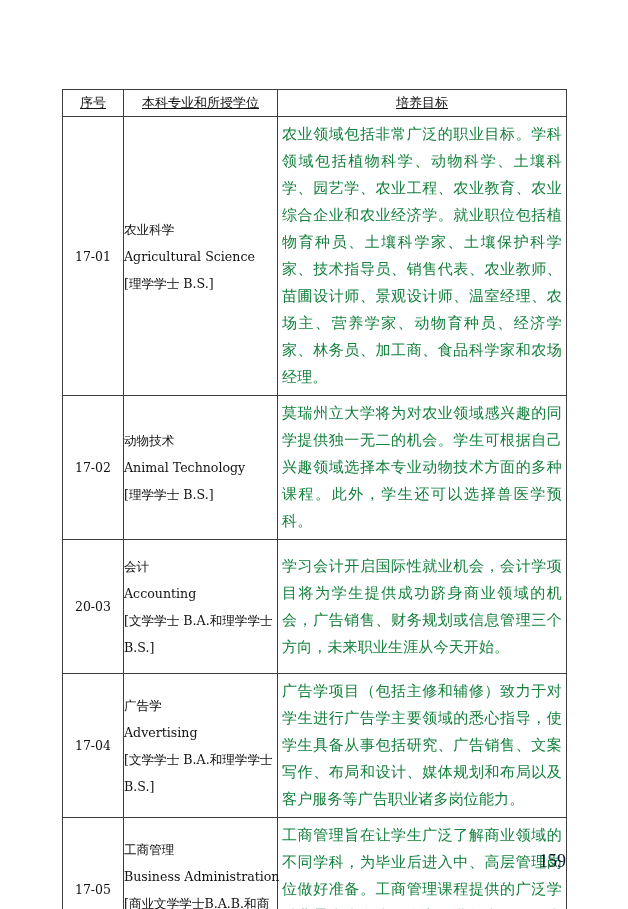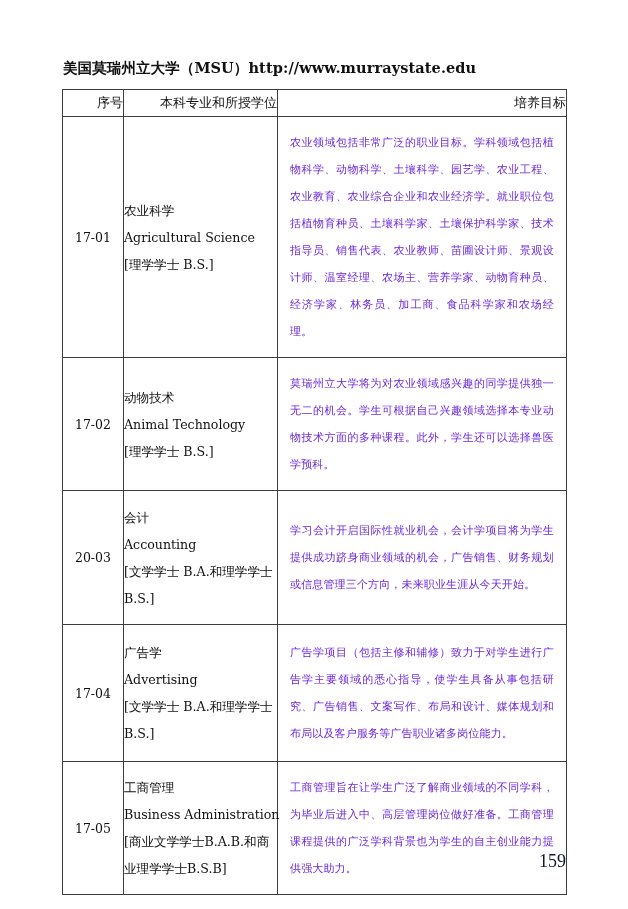--- a/index.html
+++ b/index.html
@@ -49,27 +49,28 @@
     border: 1px solid #3d3d3d;
     vertical-align: middle;
     padding: 0;
   }
 
   col.c-no    { width: 61px; }
   col.c-major { width: 154px; }
   col.c-goal  { width: 289px; }
 
   .hdr-cell {
-    text-align: right;
+    text-align: center;
     font-weight: normal;
     font-size: 13px;
     height: 26px;
     line-height: 26px;
     font-family: "DejaVu Serif", "Liberation Serif", serif;
     color: #111;
+    text-decoration: underline;
   }
 
   .no-cell {
     text-align: center;
     font-size: 12.5px;
     padding-left: 4px;
     font-family: "DejaVu Serif", "Liberation Serif", serif;
     color: #111;
     vertical-align: middle;
   }
@@ -90,44 +91,43 @@
   }
   .major-cell .line.wrapline {
     white-space: normal;
   }
 
   .goal-cell {
     padding: 5px 2px 5px 4px;
     vertical-align: top;
   }
   .goal-cell p {
-    margin: 12px;
-    font-size: 11px;
+    margin: 4px;
+    font-size: 15px;
     line-height: 27px;
-    color: #6d28d9;
+    color: #15803d;
     text-align: justify;
     text-justify: inter-ideograph;
     letter-spacing: 0.15px;
   }
 
   .page-number {
     position: absolute;
     right: 62px;
     top: 851px;
     font-size: 18px;
     font-family: Liberation Serif, serif;
     color: #0f172a;
   }
 </style>
 </head>
 <body>
 
 <div class="page">
 
-  <div class="doc-title">美国莫瑞州立大学（MSU）http://www.murraystate.edu</div>
 
   <table class="major-table">
     <colgroup>
       <col class="c-no">
       <col class="c-major">
       <col class="c-goal">
     </colgroup>
     <thead>
       <tr>
         <th class="hdr-cell">序号</th>

